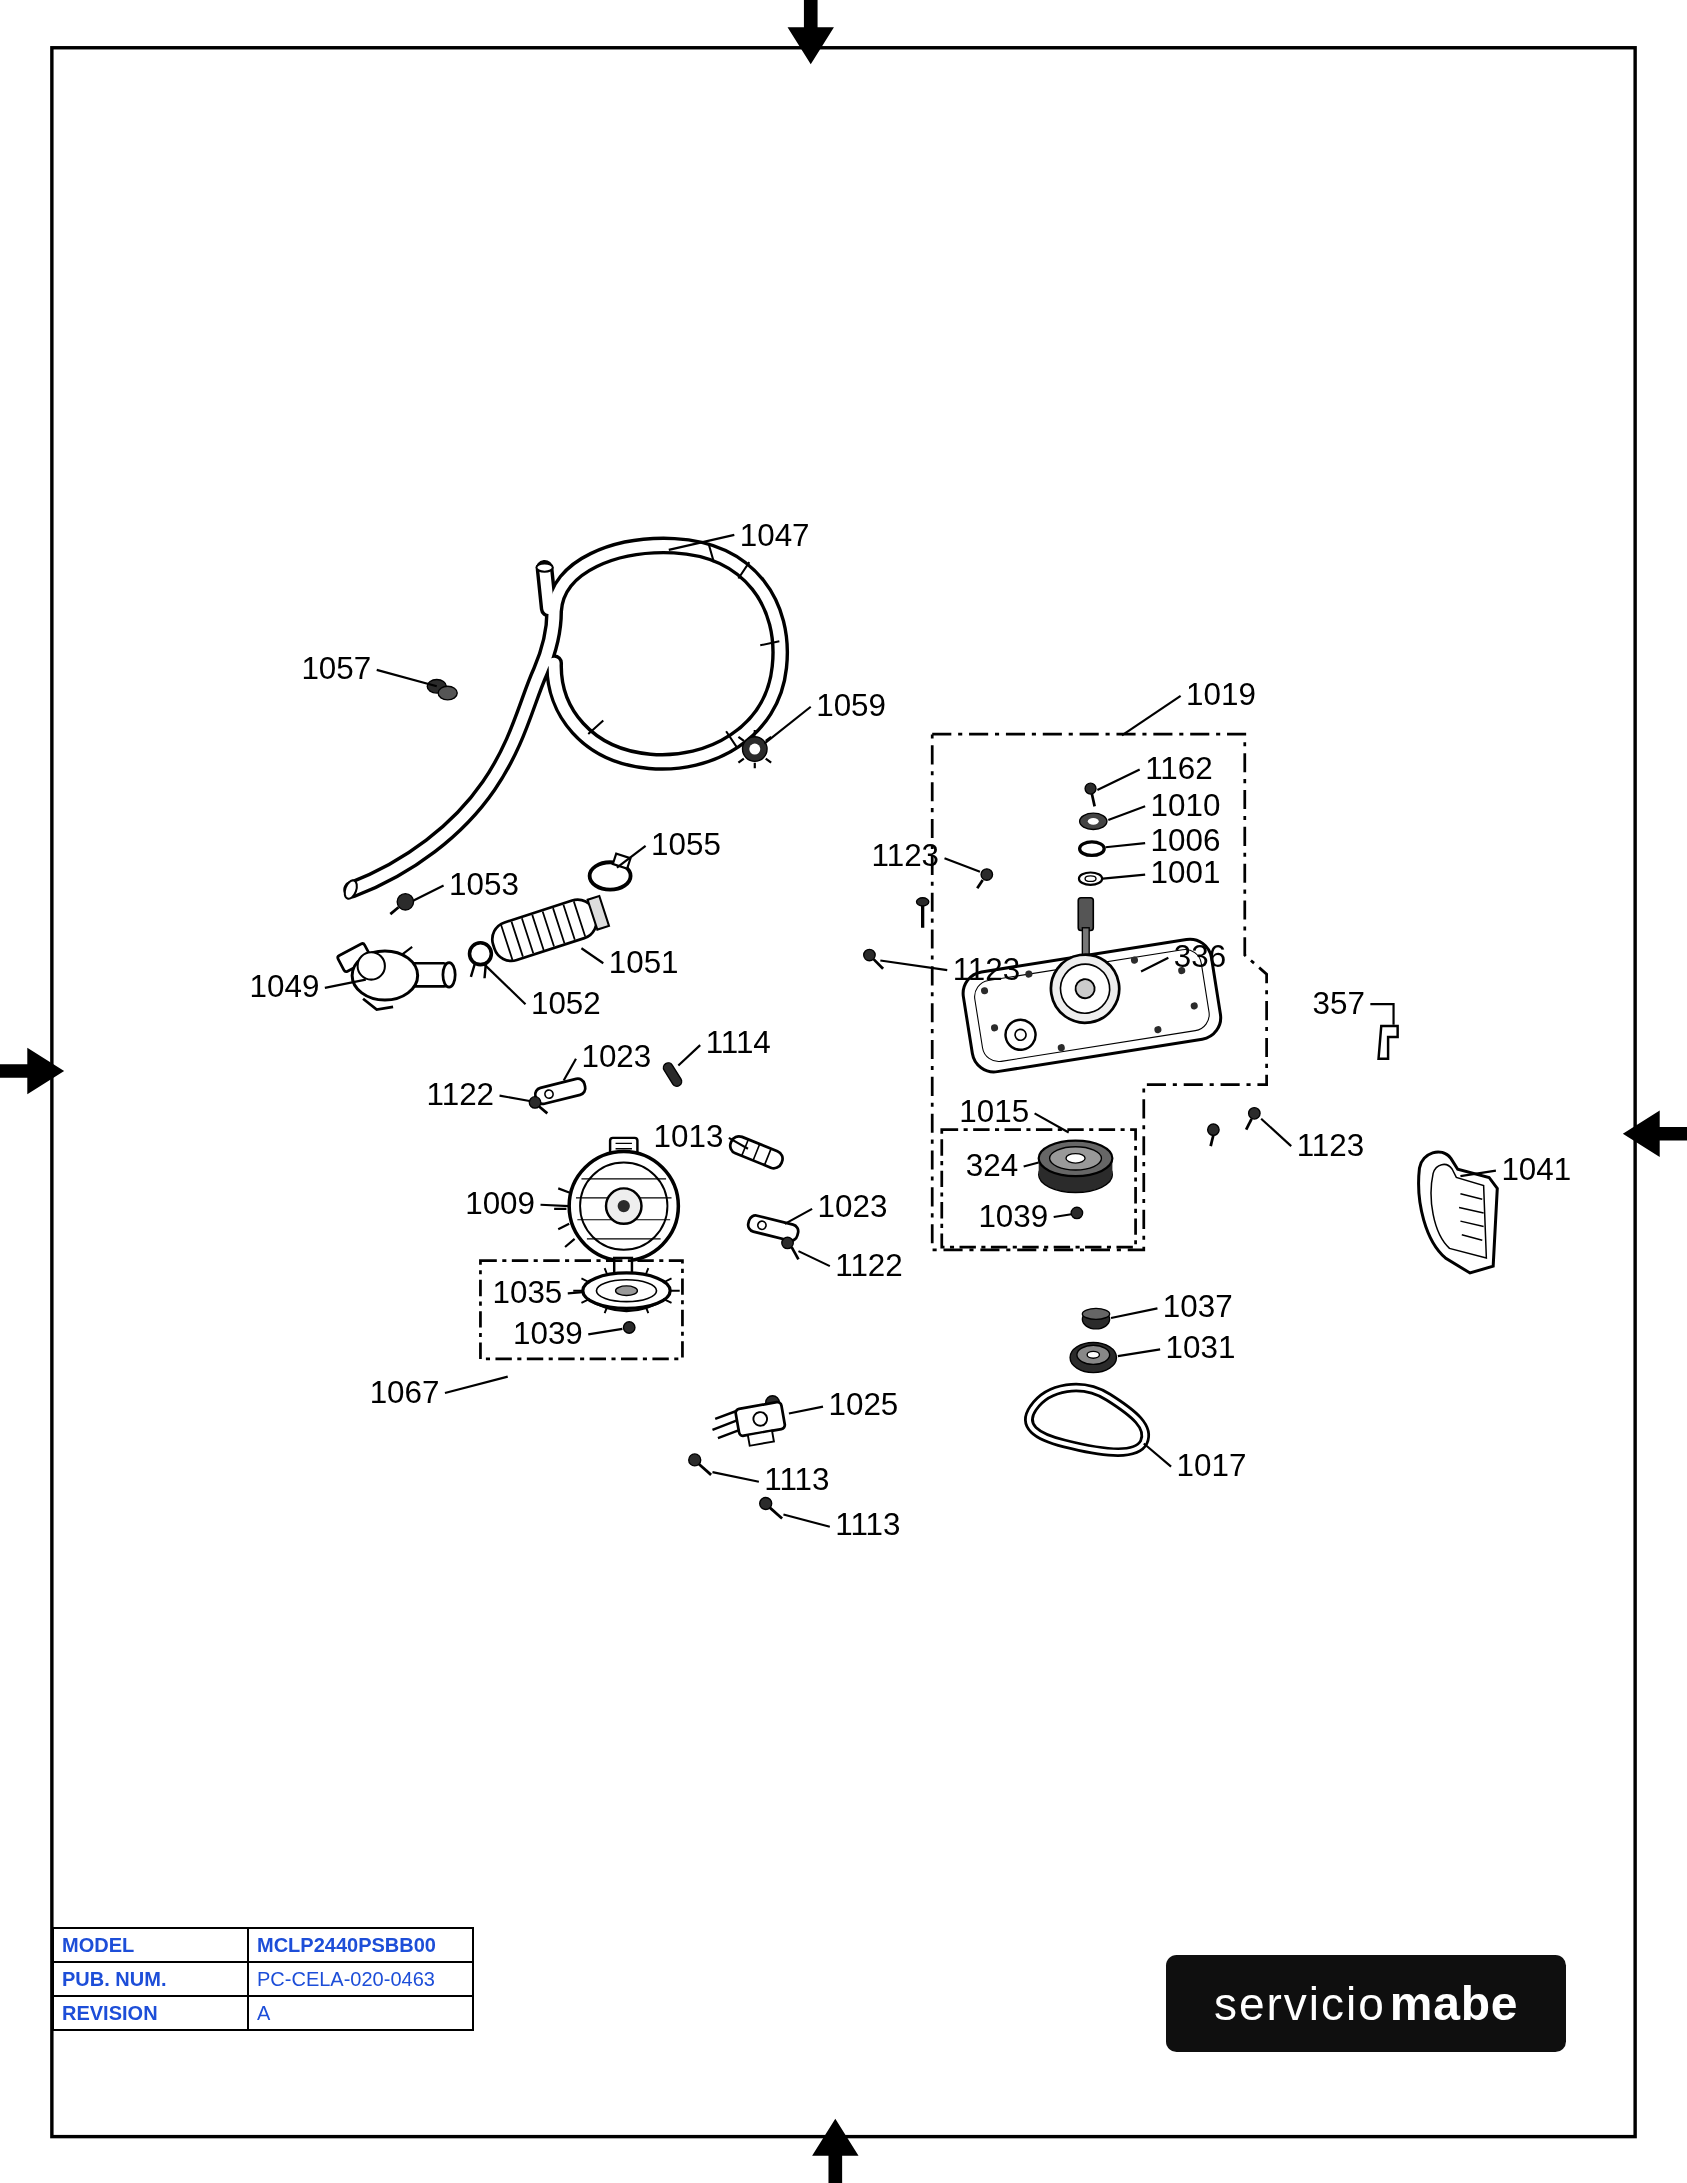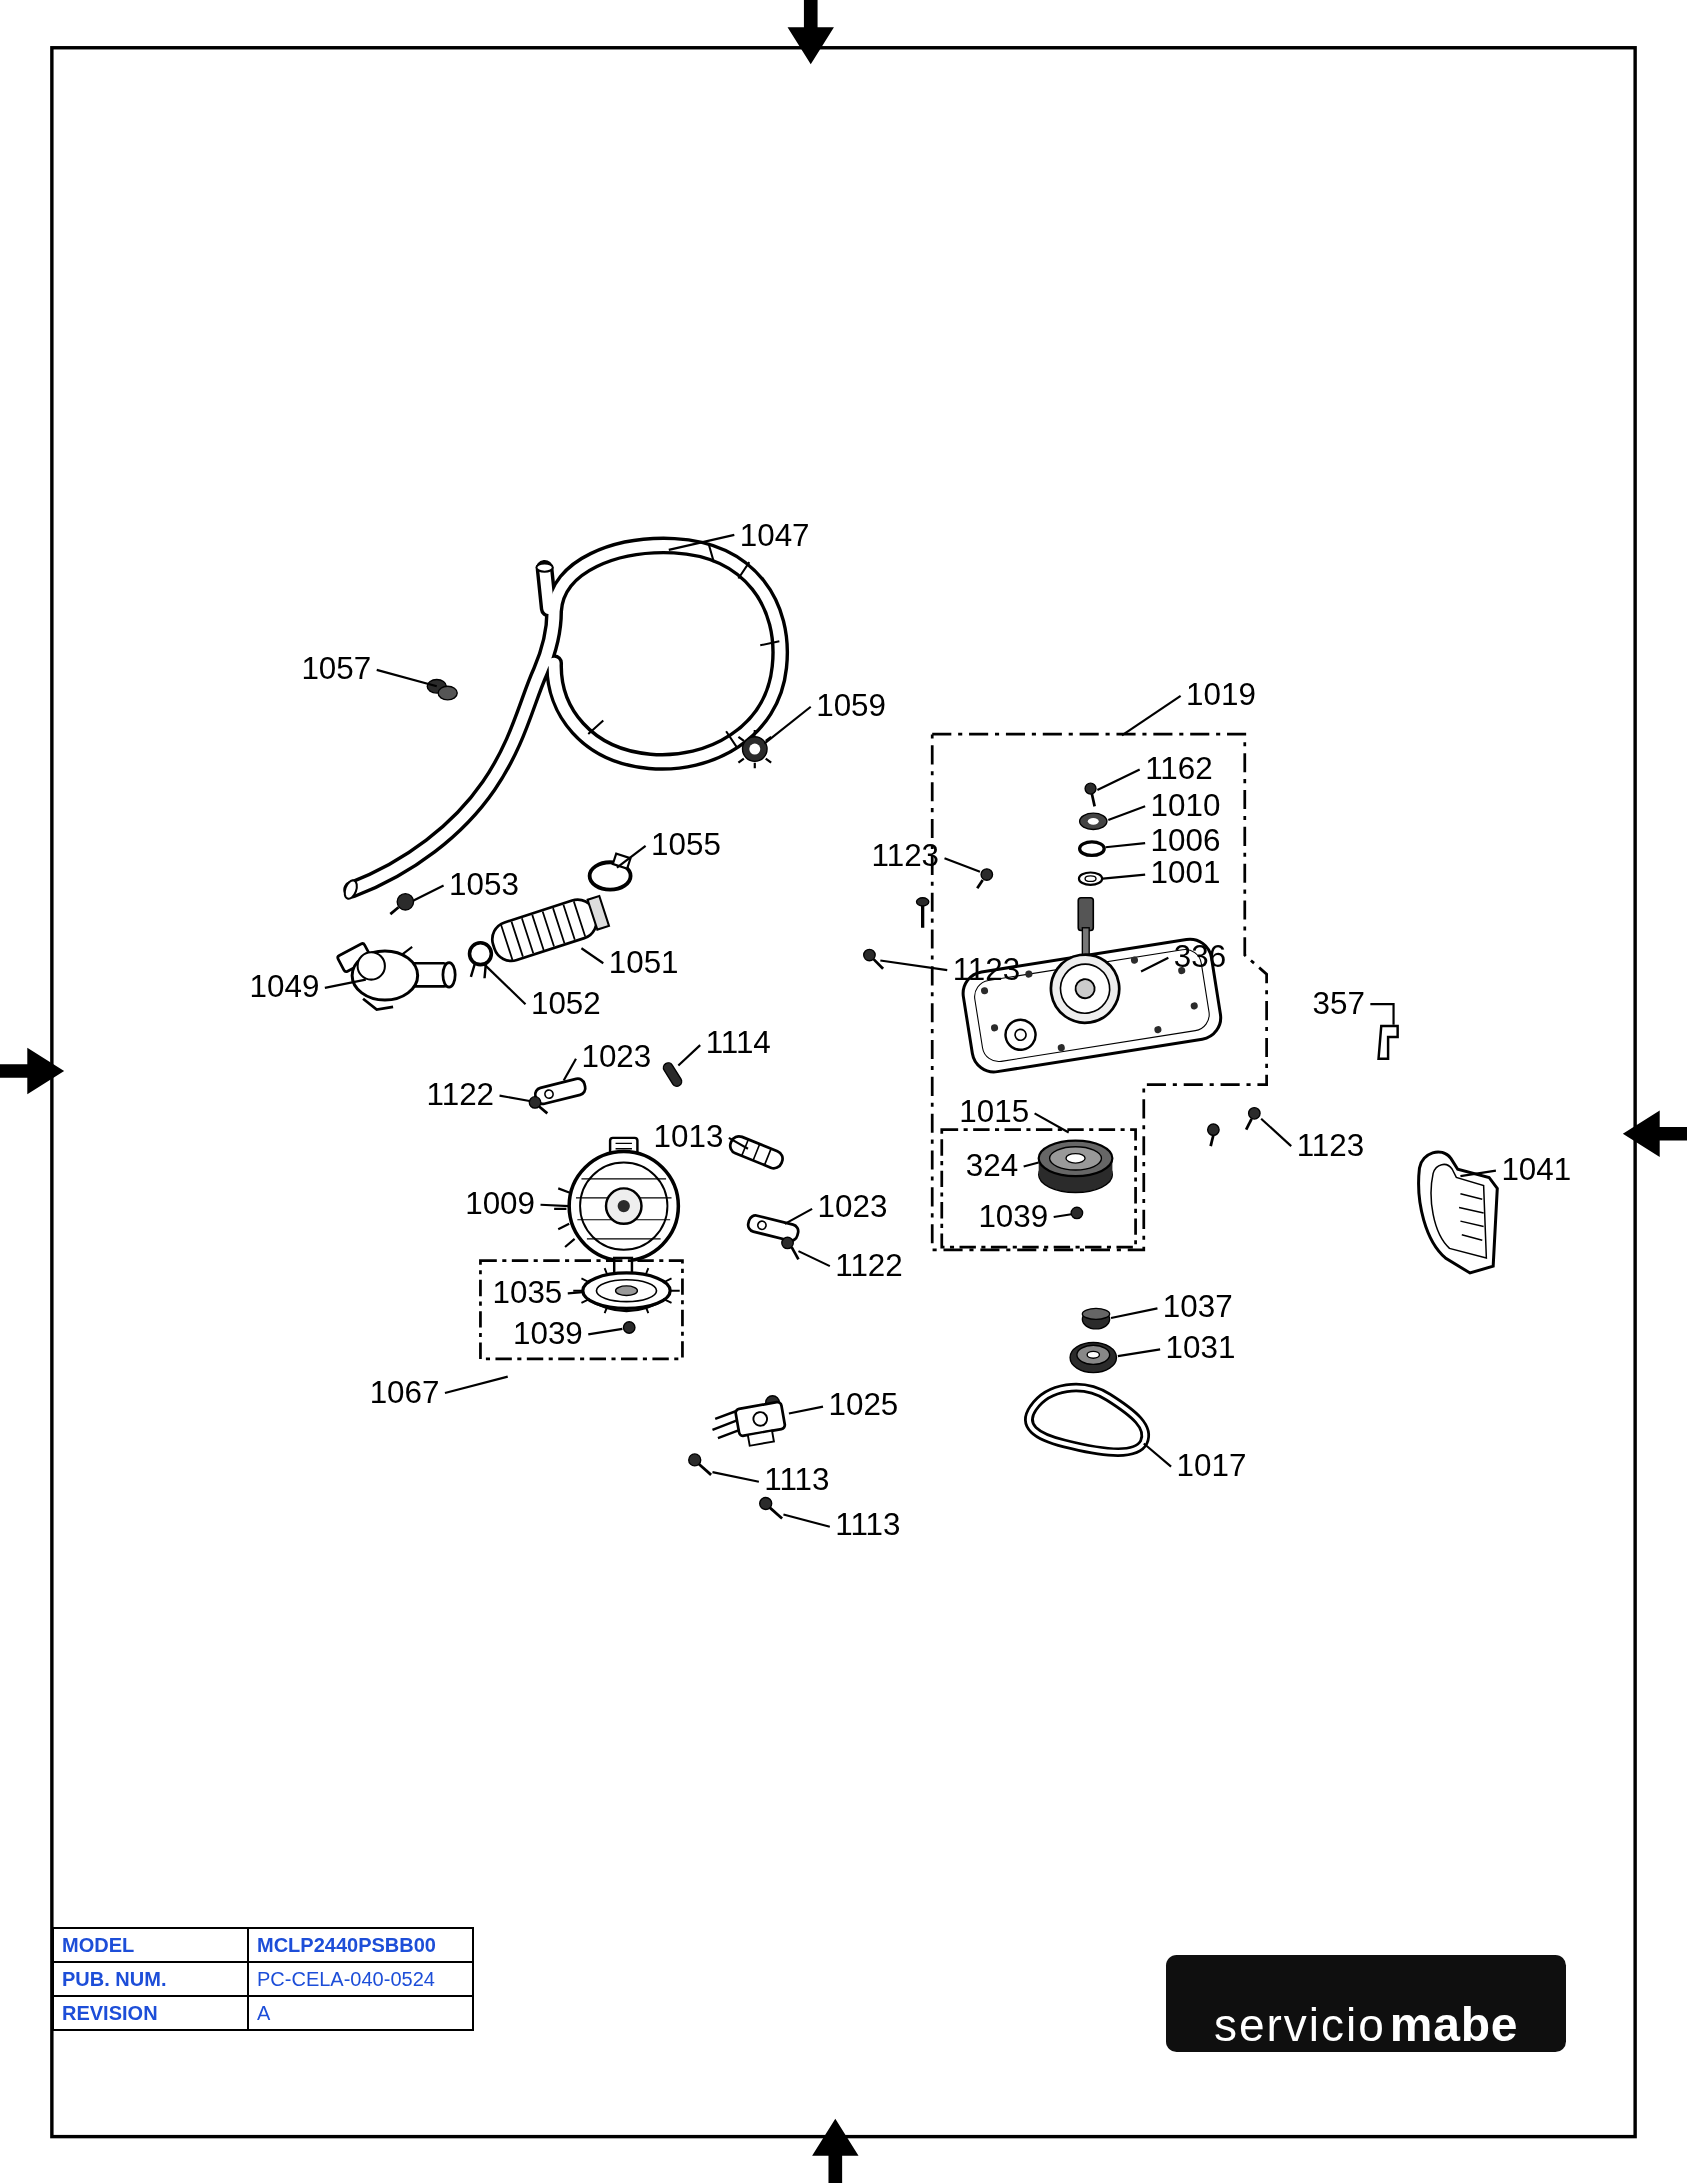--- a/index.html
+++ b/index.html
@@ -20,21 +20,21 @@
   
   .title-block{position:absolute;left:52px;top:1927px;width:422px;border-collapse:collapse;
                font-size:20px;color:#1d4ed8;}
   .title-block th,.title-block td{border:2px solid #000;height:32px;padding:0 8px;
                text-align:left;vertical-align:middle;white-space:nowrap;}
   .title-block th{width:177px;font-weight:bold;}
   .title-block tr:first-child td{font-weight:bold;margin-top:45px;}
 
   
   .logo{position:absolute;left:1166px;top:1955px;width:400px;height:97px;border-radius:10.6px;
-        display:flex;align-items:flex-end;justify-content:center;gap:4px;}
+        display:flex;align-items:center;justify-content:center;gap:4px;}
   .logo-light{font-weight:normal;font-size:46px;letter-spacing:2px;}
   .logo-bold{font-weight:bold;font-size:48px;letter-spacing:0.7px;}
 </style>
 </head>
 <body>
 
 <div class="page">
 
   <svg class="diagram-svg" viewBox="0 0 1236 1600" preserveAspectRatio="none" xmlns="http://www.w3.org/2000/svg">
 
@@ -349,21 +349,21 @@
   </svg>
 
   <table class="title-block">
     <tbody>
         <tr>
       <th>MODEL</th>
       <td>MCLP2440PSBB00</td>
     </tr>
     <tr>
       <th>PUB. NUM.</th>
-      <td>PC-CELA-040-0524</td>
+      <td>PC-CELA-020-0463</td>
     </tr>
     <tr>
       <th>REVISION</th>
       <td>A</td>
     </tr>
   </tbody>
     </table>
 
   <div class="logo" style="background: rgb(15, 15, 15); color: rgb(255, 255, 255);">
     <span class="logo-light">servicio</span>

